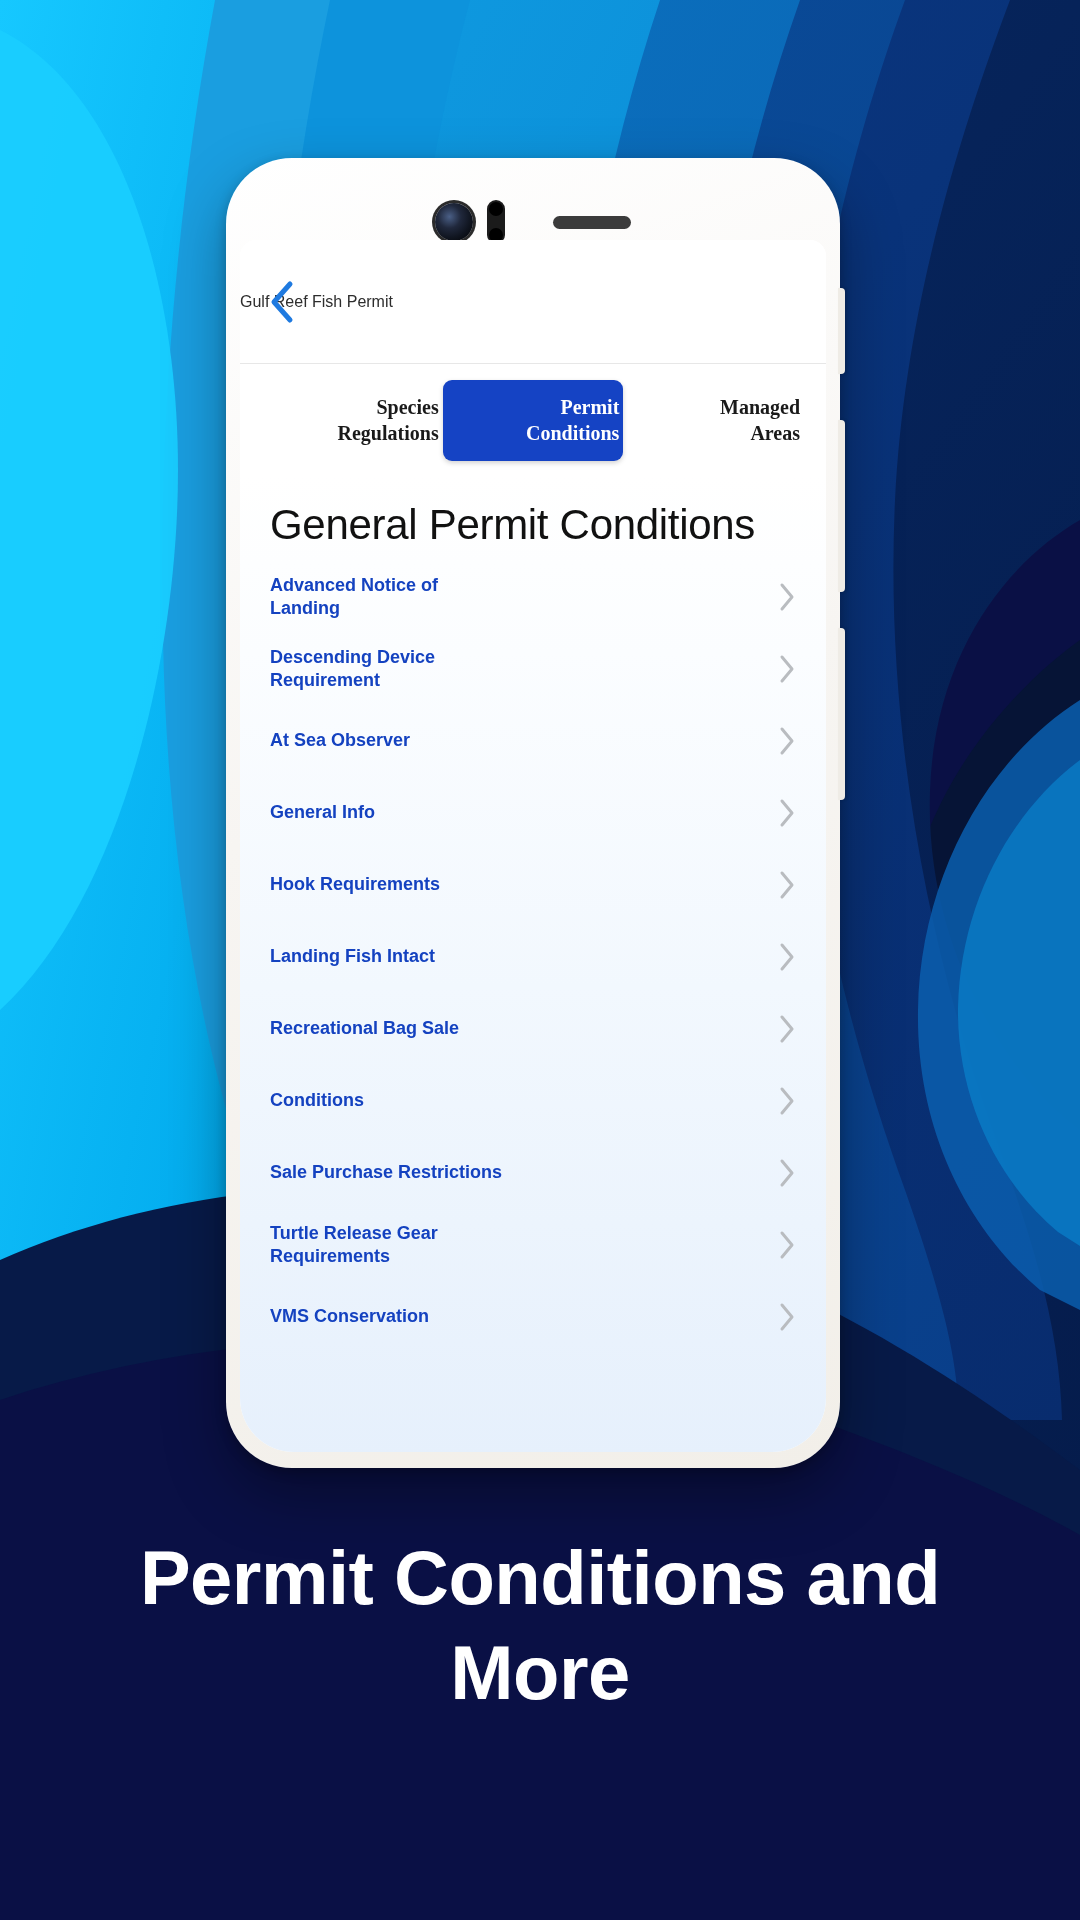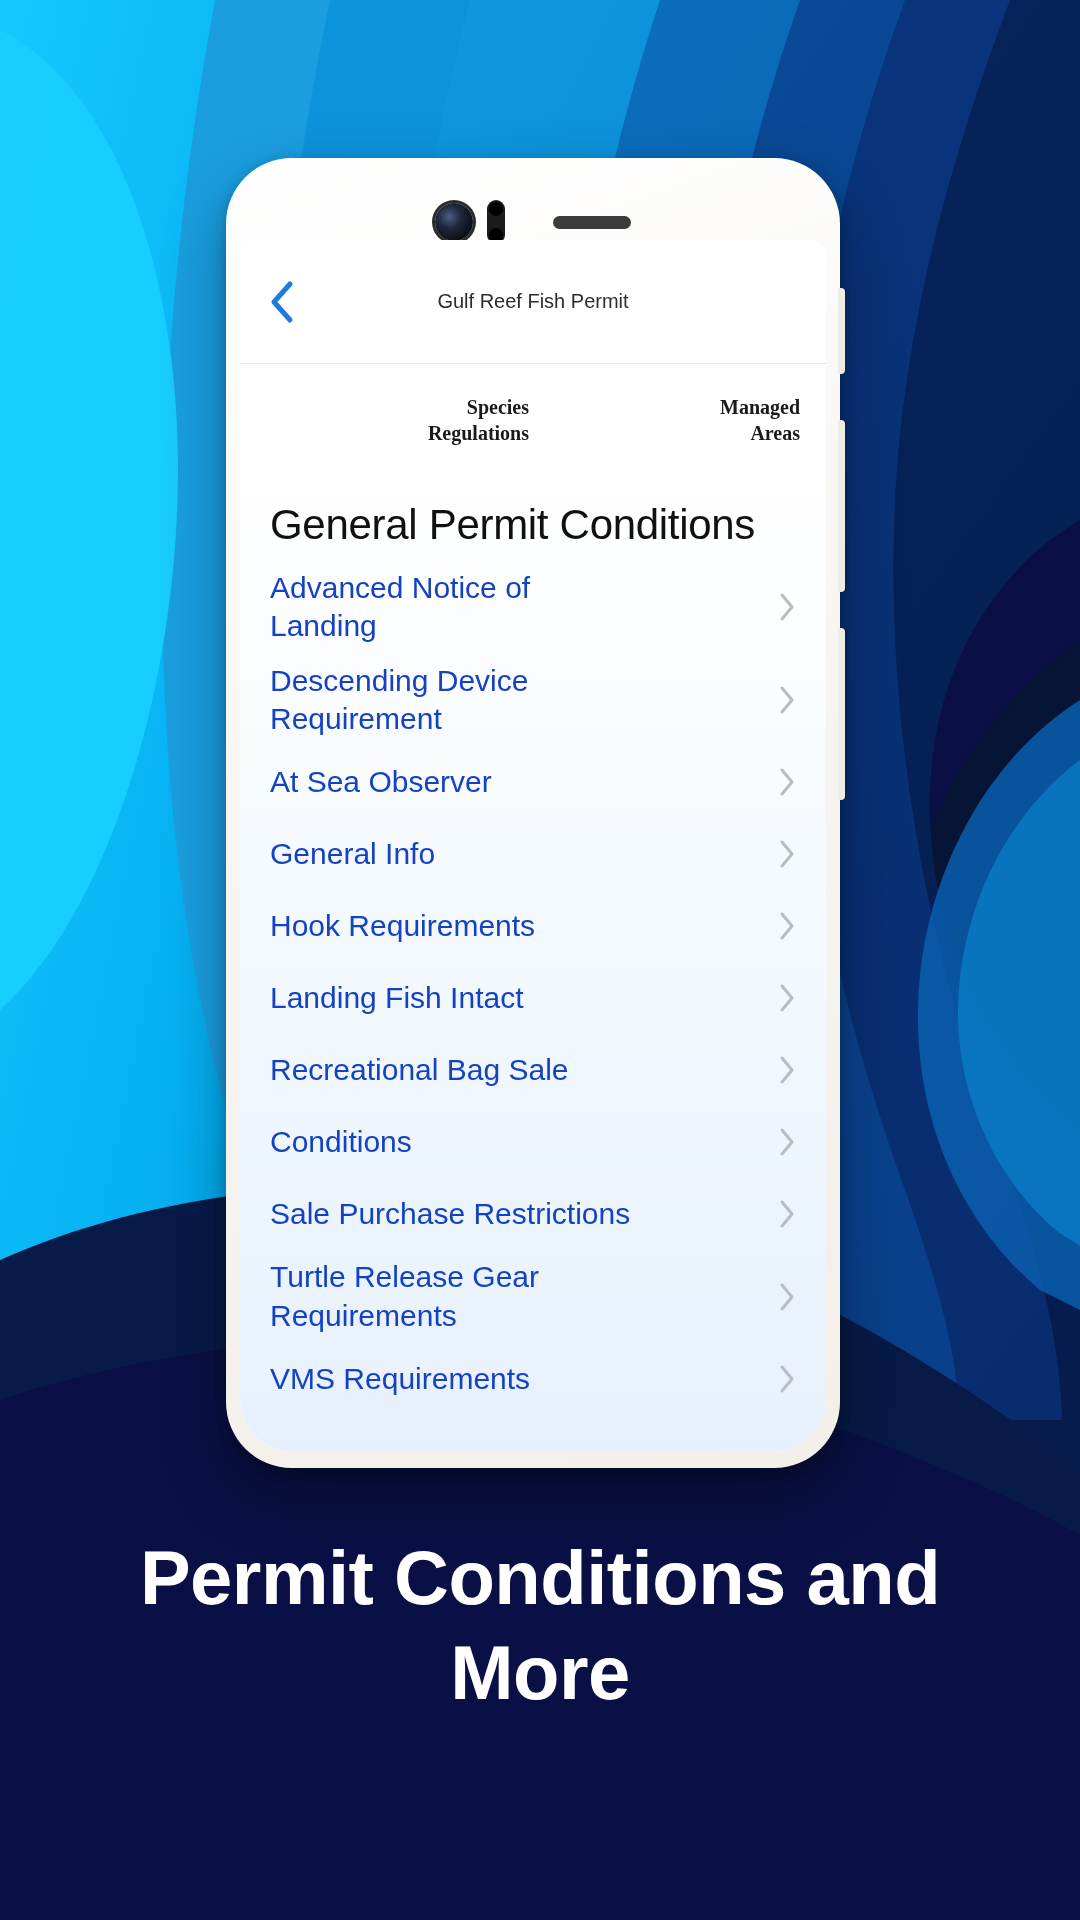--- a/index.html
+++ b/index.html
@@ -131,22 +131,21 @@
     top: 50%;
     transform: translateY(-50%);
     width: 64px;
     height: 64px;
     display: flex;
     align-items: center;
     justify-content: center;
   }
   #nav-title {
     width: 100%;
-    text-align: center;
-    font-size: 20px;
+    font-size: 16px;
     color: #2d2d2d;
     font-weight: normal;
   }
 
   
   #tabbar {
     display: flex;
     align-items: center;
     justify-content: space-between;
     padding: 16px 22px 14px 22px;
@@ -184,22 +183,22 @@
     letter-spacing: -0.3px;
   }
   .row {
     display: flex;
     align-items: center;
     min-height: 72px;
     padding: 8px 24px 8px 30px;
   }
   .row-label {
     flex: 1;
-    font-size: 30px;
-    font-weight: normal;
+    font-size: 18px;
+    font-weight: bold;
     color: #1442c0;
     line-height: 1.28;
     white-space: pre-line;
     padding-right: 16px;
   }
   .chev {
     flex: none;
     width: 30px;
     display: flex;
     align-items: center;
@@ -290,20 +289,22 @@
           <svg width="26" height="44" viewBox="0 0 26 44">
             <polyline points="21,4 5,22 21,40" fill="none" stroke="#1f7ae0" stroke-width="5" stroke-linecap="round" stroke-linejoin="round"></polyline>
           </svg>
         </div>
         <div id="nav-title">Gulf Reef Fish Permit</div>
       </div>
 
       <div id="tabbar">
         <div class="tab">Species
 Regulations</div>
+        <div class="tab active">Permit
+Conditions</div>
         <div class="tab">Managed
 Areas</div>
       </div>
 
       <div id="content">
         <div id="section-title">General Permit Conditions</div>
 
         <div class="row">
           <div class="row-label">Advanced Notice of
 Landing</div>
@@ -392,21 +393,21 @@
           <div class="row-label">Turtle Release Gear
 Requirements</div>
           <div class="chev">
             <svg width="18" height="30" viewBox="0 0 18 30">
                 <polyline points="4,3 14,15 4,27" fill="none" stroke="#b9bcc0" stroke-width="3" stroke-linecap="round" stroke-linejoin="round"></polyline>
               </svg>
           </div>
         </div>
 
         <div class="row">
-          <div class="row-label">VMS Requirements</div>
+          <div class="row-label">VMS Conservation</div>
           <div class="chev">
             <svg width="18" height="30" viewBox="0 0 18 30">
                 <polyline points="4,3 14,15 4,27" fill="none" stroke="#b9bcc0" stroke-width="3" stroke-linecap="round" stroke-linejoin="round"></polyline>
               </svg>
           </div>
         </div>
 
       </div>
     </div>
   </div>

